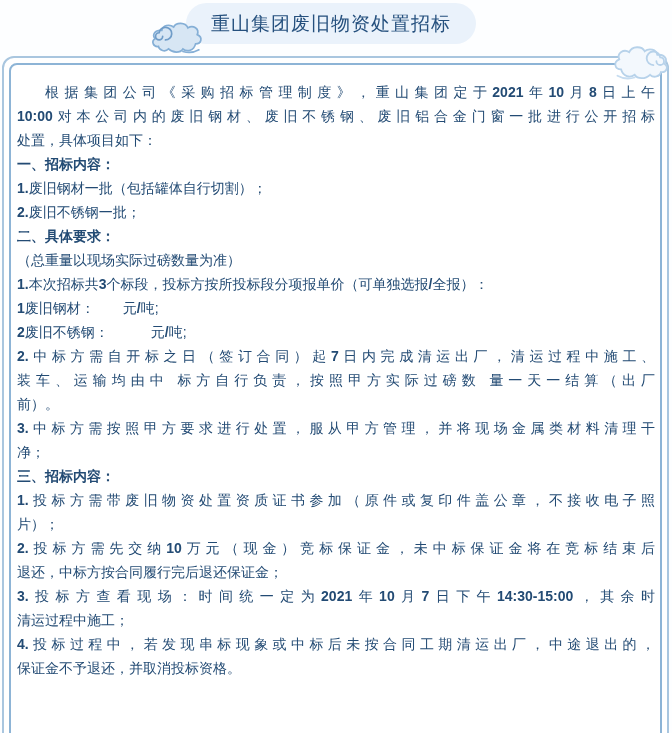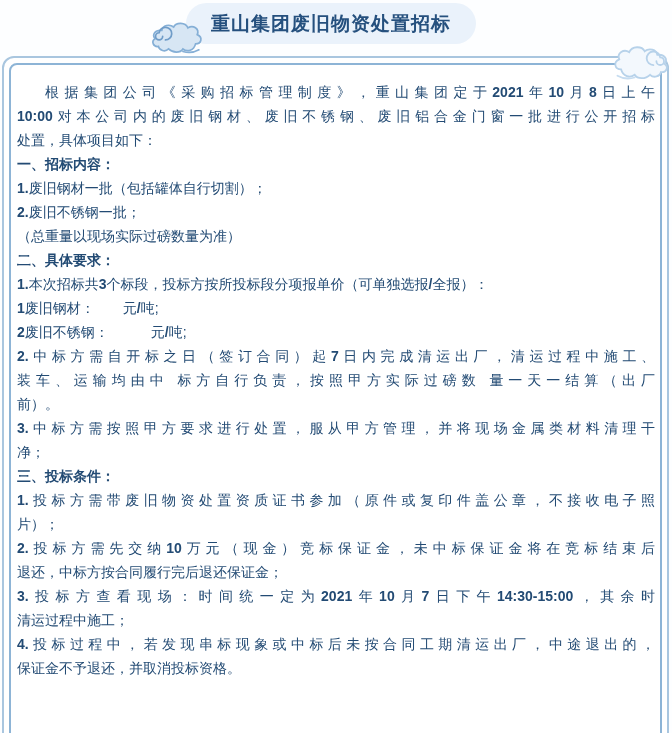--- a/index.html
+++ b/index.html
@@ -9,21 +9,21 @@
     font-family:"Liberation Sans","DejaVu Sans",sans-serif;
   }
   
   .title-pill{
     position:absolute;left:186px;top:3px;width:290px;height:41px;
     background:#eaf2fb;border-radius:21px;
     display:flex;align-items:center;justify-content:center;
     z-index:2;
   }
   .title-pill .title-text{
-    font-size:19px;font-weight:bold;color:#25507e;letter-spacing:1px;
+    font-size:19px;font-weight:normal;color:#25507e;letter-spacing:1px;
     white-space:nowrap;
   }
   
   .cloud{position:absolute;pointer-events:none;}
   .cloud-pill{left:150px;top:20px;width:54px;height:36px;z-index:3;transform:scaleX(-1);}
   .cloud-corner{left:612px;top:44px;width:58px;height:38px;z-index:5;}
   
   .box-outer{
     position:absolute;left:2px;top:56px;width:663px;height:720px;
     border:2px solid #a9c6df;border-radius:12px;
@@ -62,31 +62,31 @@
 
 <div class="box-outer">
   <div class="box-inner">
     <div class="doc-lines">
         <div class="line fill ind">根据集团公司《采购招标管理制度》，重山集团定于<b class="num">2021</b>年<b class="num">10</b>月<b class="num">8</b>日上午</div>
         <div class="line fill"><b class="num">10:00</b>对本公司内的废旧钢材、废旧不锈钢、废旧铝合金门窗一批进行公开招标</div>
         <div class="line">处置，具体项目如下：</div>
         <div class="line bold">一、招标内容：</div>
         <div class="line"><b class="num">1.</b>废旧钢材一批（包括罐体自行切割）；</div>
         <div class="line"><b class="num">2.</b>废旧不锈钢一批；</div>
+        <div class="line bold">二、具体要求：</div>
         <div class="line">（总重量以现场实际过磅数量为准）</div>
-        <div class="line bold">二、具体要求：</div>
         <div class="line"><b class="num">1.</b>本次招标共<b class="num">3</b>个标段，投标方按所投标段分项报单价（可单独选报<b class="num">/</b>全报）：</div>
         <div class="line"><b class="num">1</b>废旧钢材：　　元<b class="num">/</b>吨;</div>
         <div class="line"><b class="num">2</b>废旧不锈钢：　　　元<b class="num">/</b>吨;</div>
         <div class="line fill"><b class="num">2.</b>中标方需自开标之日（签订合同）起<b class="num">7</b>日内完成清运出厂，清运过程中施工、</div>
         <div class="line fill">装车、运输均由中 标方自行负责，按照甲方实际过磅数 量一天一结算（出厂</div>
         <div class="line">前）。</div>
         <div class="line fill"><b class="num">3.</b>中标方需按照甲方要求进行处置，服从甲方管理，并将现场金属类材料清理干</div>
         <div class="line">净；</div>
-        <div class="line bold">三、投标条件：</div>
+        <div class="line bold">三、招标内容：</div>
         <div class="line fill"><b class="num">1.</b>投标方需带废旧物资处置资质证书参加（原件或复印件盖公章，不接收电子照</div>
         <div class="line">片）；</div>
         <div class="line fill"><b class="num">2.</b>投标方需先交纳<b class="num">10</b>万元（现金）竞标保证金，未中标保证金将在竞标结束后</div>
         <div class="line">退还，中标方按合同履行完后退还保证金；</div>
         <div class="line fill"><b class="num">3.</b>投标方查看现场：时间统一定为<b class="num">2021</b>年<b class="num">10</b>月<b class="num">7</b>日下午<b class="num">14:30-15:00</b>，其余时</div>
         <div class="line">清运过程中施工；</div>
         <div class="line fill"><b class="num">4.</b>投标过程中，若发现串标现象或中标后未按合同工期清运出厂，中途退出的，</div>
         <div class="line">保证金不予退还，并取消投标资格。</div>
       </div>
   </div>

